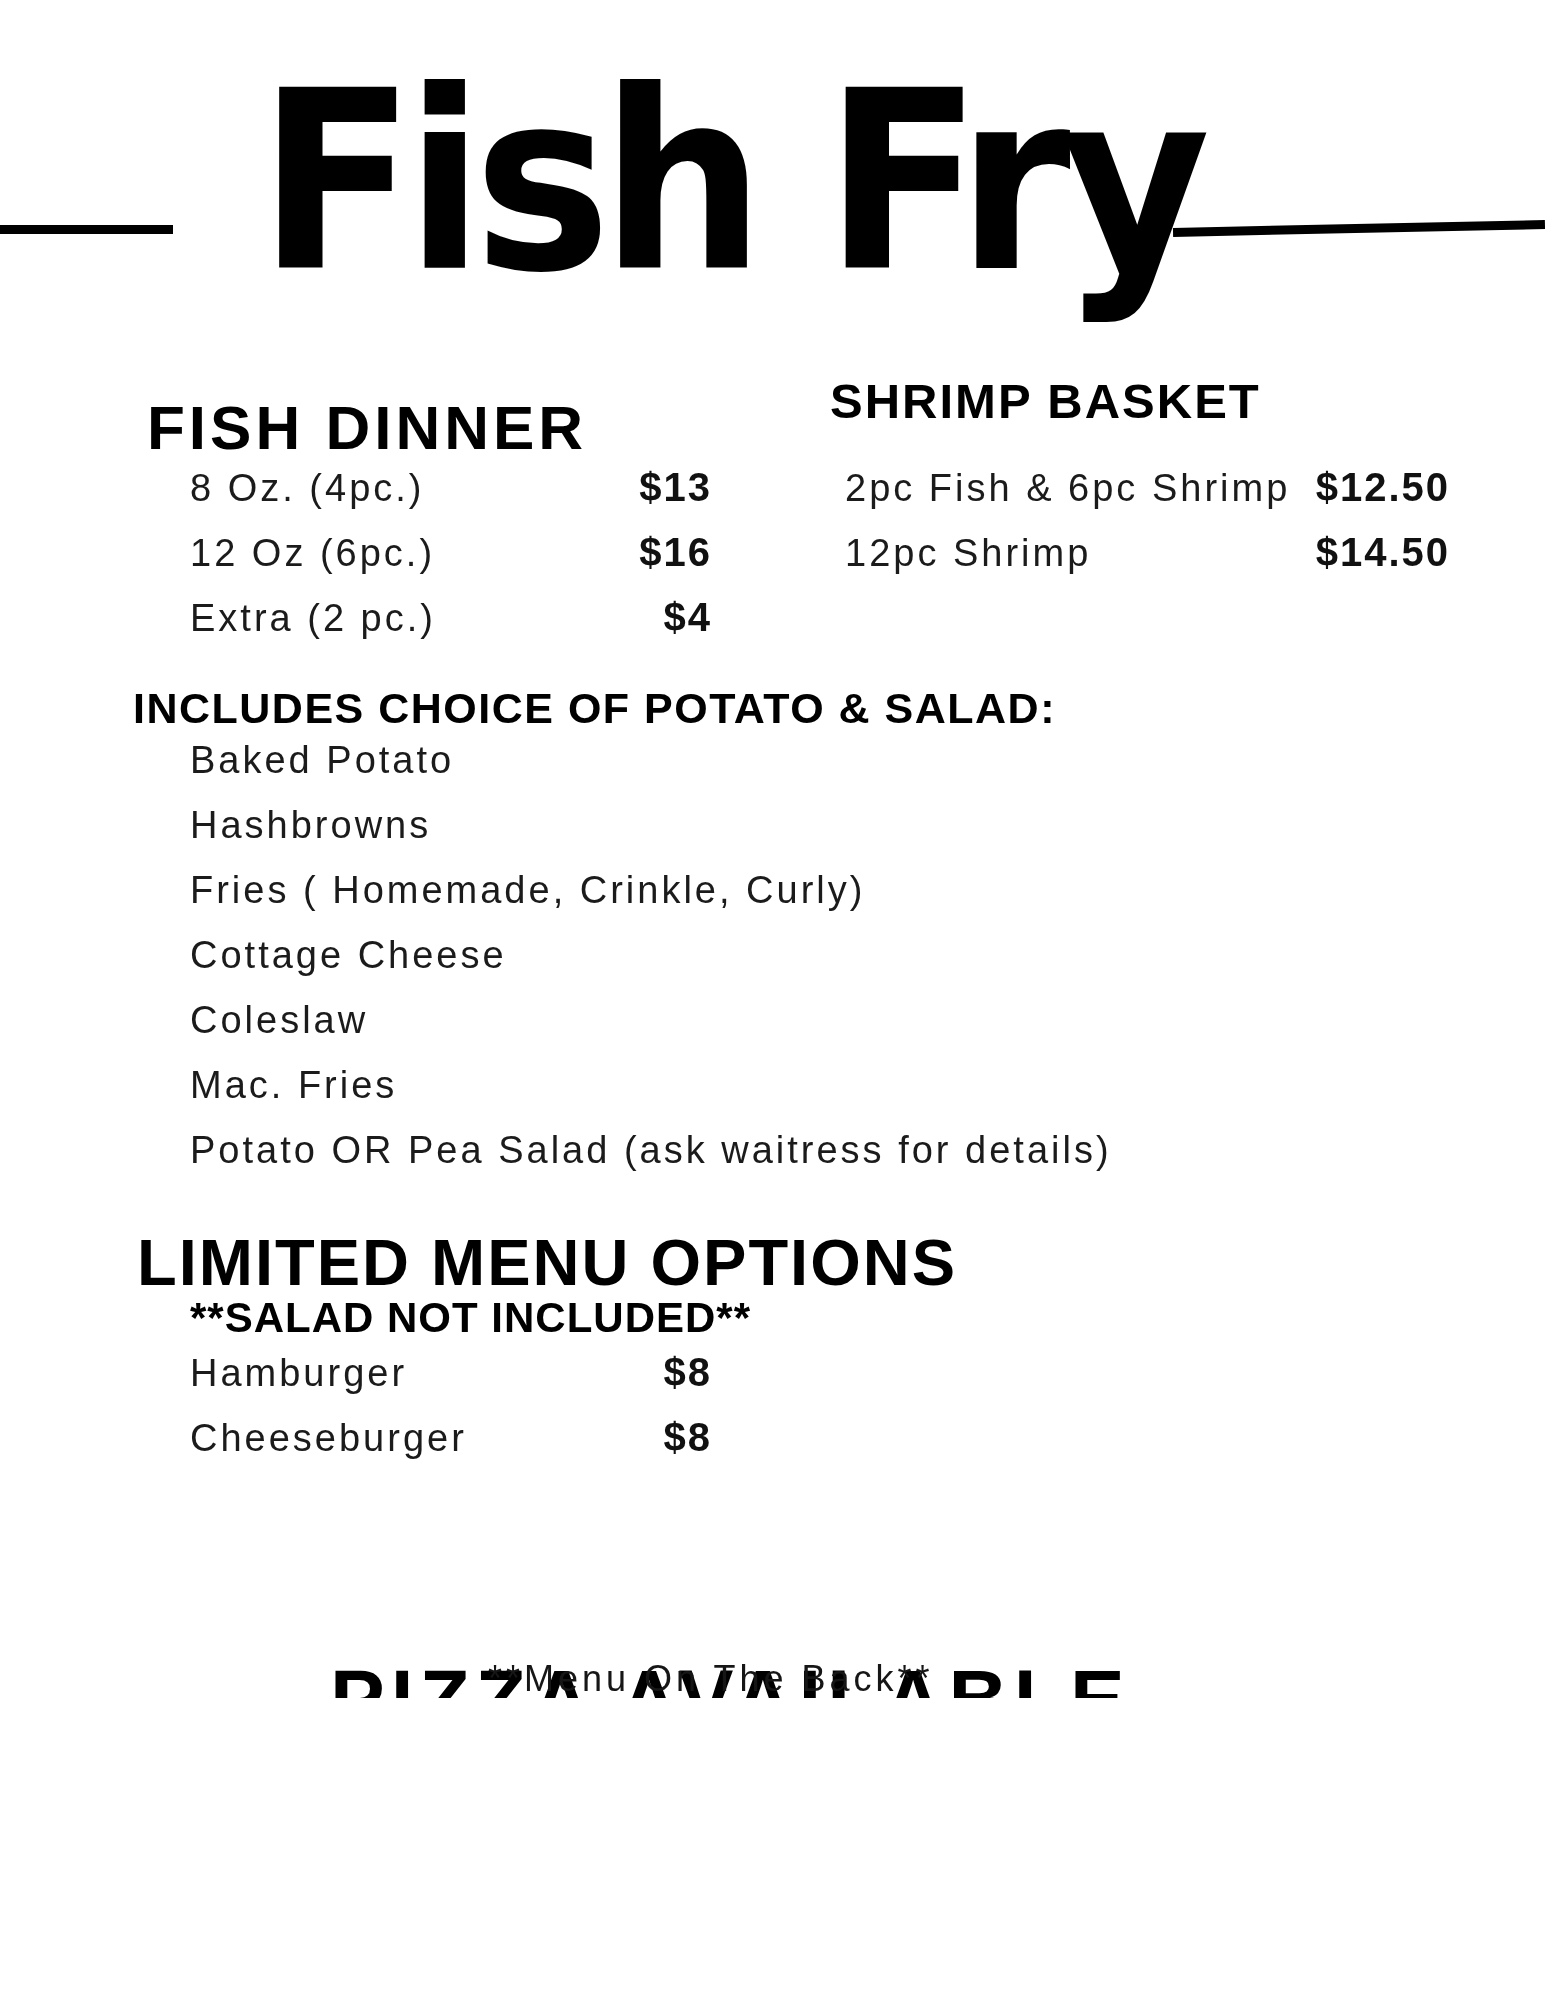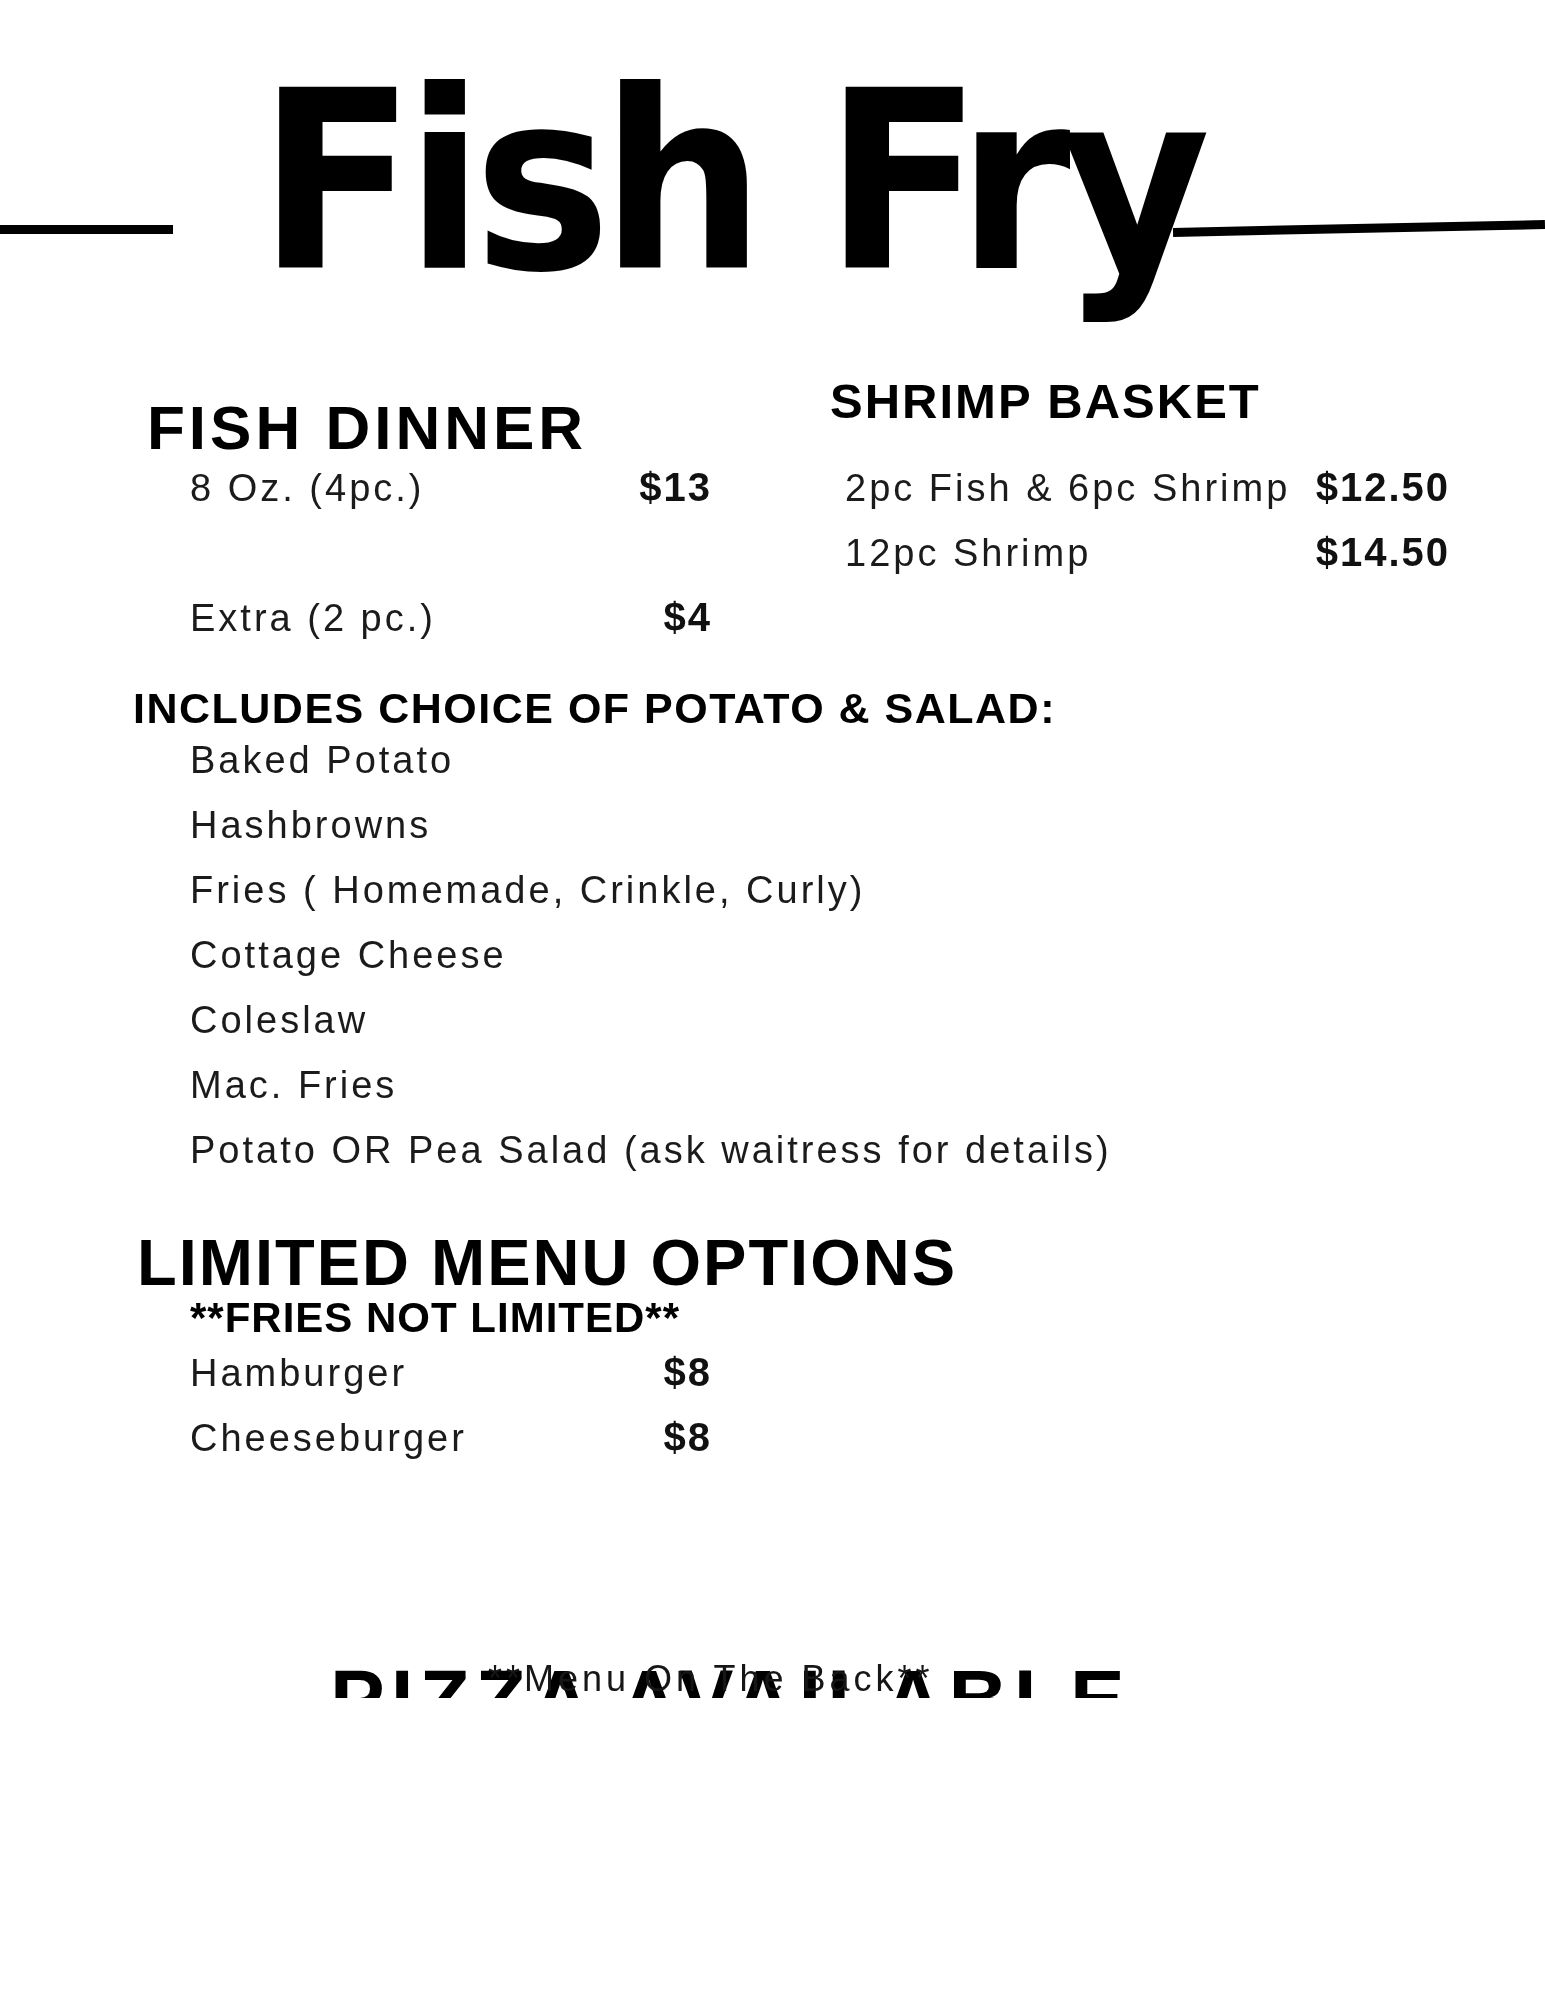--- a/index.html
+++ b/index.html
@@ -99,20 +99,24 @@
 
   <div class="rule rule-left"></div>
   <div class="title">Fish Fry</div>
   <div class="rule rule-right"></div>
 
   <div class="heading h-fish">FISH DINNER</div>
   <div class="row fd-row" style="top:467px">
     <span class="item-label">8 Oz. (4pc.)</span>
     <span class="item-price">$13</span>
   </div>
+  <div class="row fd-row" style="top:532px">
+    <span class="item-label">12 Oz (6pc.)</span>
+    <span class="item-price">$16</span>
+  </div>
   <div class="row fd-row" style="top:597px">
     <span class="item-label">Extra (2 pc.)</span>
     <span class="item-price">$4</span>
   </div>
 
   <div class="heading h-shrimp">SHRIMP BASKET</div>
   <div class="row sb-row" style="top:467px">
     <span class="item-label">2pc Fish &amp; 6pc Shrimp</span>
     <span class="item-price">$12.50</span>
   </div>
@@ -126,21 +130,21 @@
     <div class="side-item">Baked Potato</div>
     <div class="side-item">Hashbrowns</div>
     <div class="side-item">Fries ( Homemade, Crinkle, Curly)</div>
     <div class="side-item">Cottage Cheese</div>
     <div class="side-item">Coleslaw</div>
     <div class="side-item">Mac. Fries</div>
     <div class="side-item">Potato OR Pea Salad (ask waitress for details)</div>
   </div>
 
   <div class="heading h-limited">LIMITED MENU OPTIONS</div>
-  <div class="heading h-fries">**FRIES NOT LIMITED**</div>
+  <div class="heading h-fries">**SALAD NOT INCLUDED**</div>
   <div class="row lm-row" style="top:1352px">
     <span class="item-label">Hamburger</span>
     <span class="item-price">$8</span>
   </div>
   <div class="row lm-row" style="top:1417px">
     <span class="item-label">Cheeseburger</span>
     <span class="item-price">$8</span>
   </div>
 
   <div class="heading h-pizza">PIZZA AVAILABLE</div>

